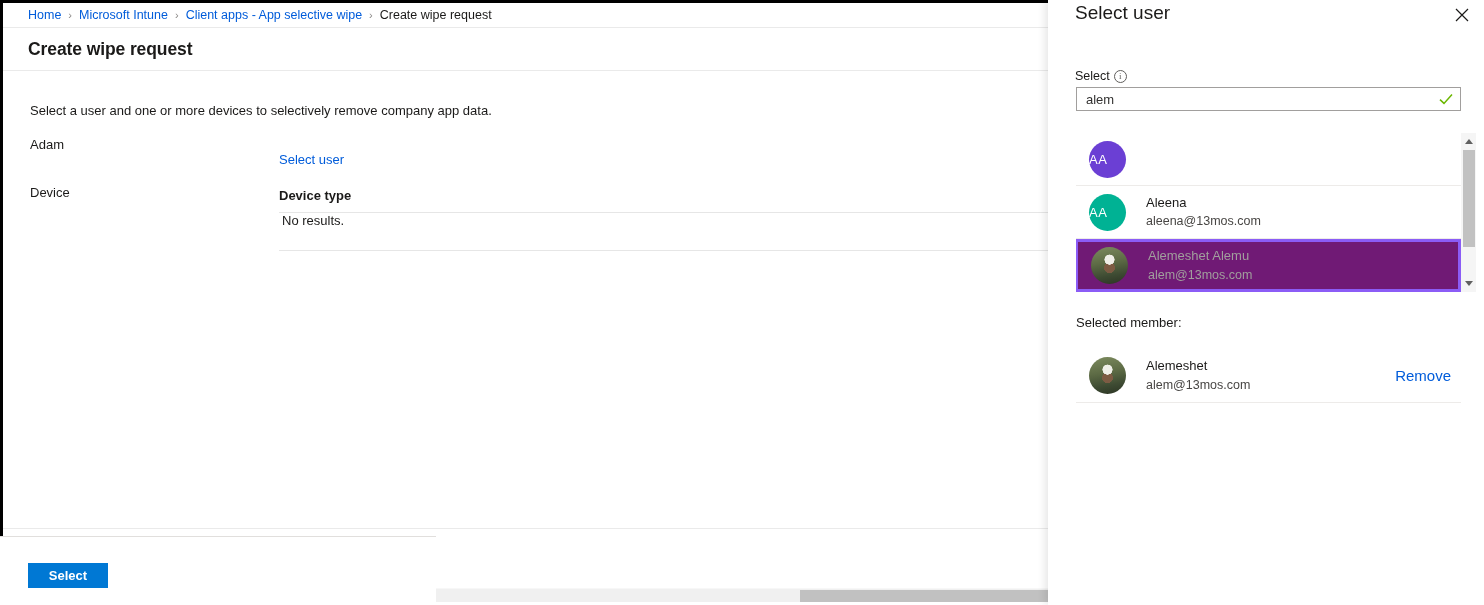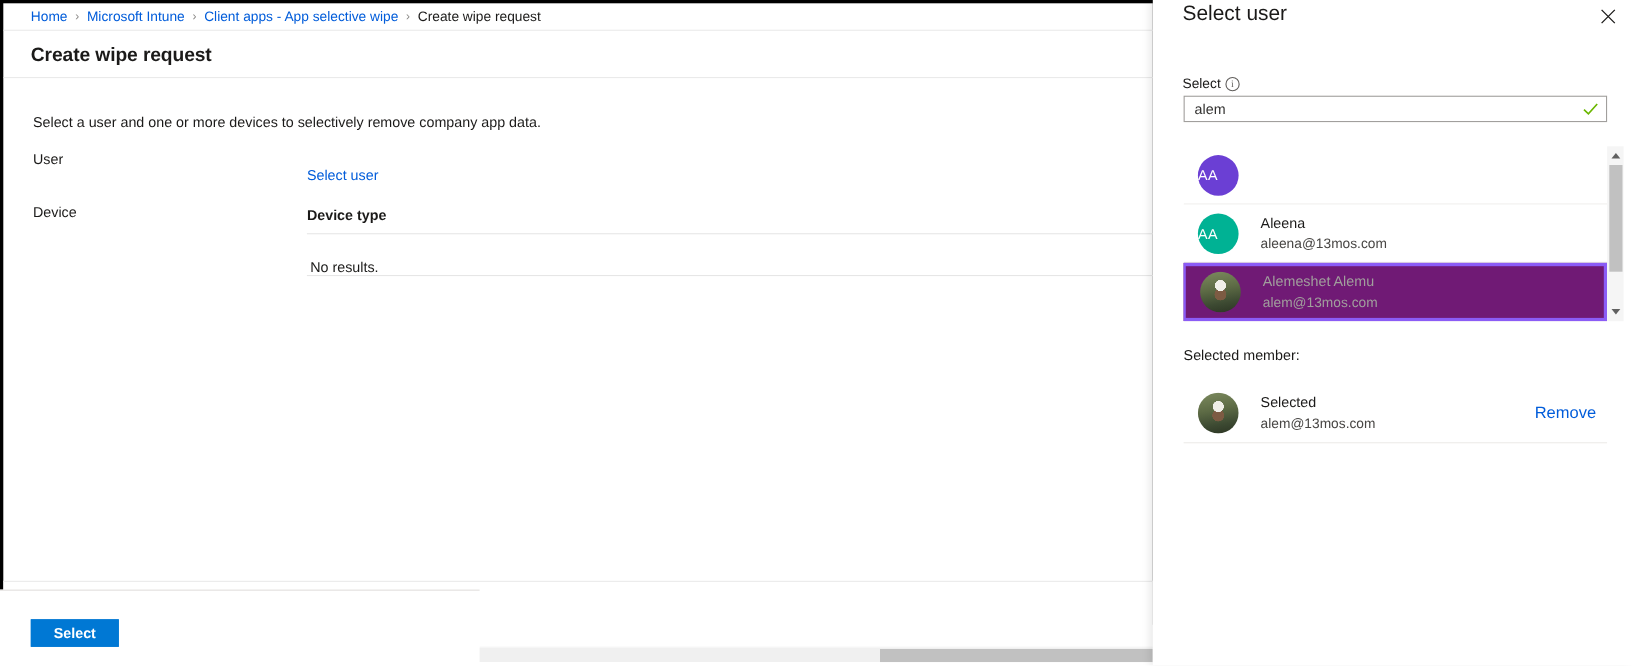--- a/index.html
+++ b/index.html
@@ -119,21 +119,21 @@
   #device-table .tbl-head .th {
     font-size: 13px;
     font-weight: bold;
     color: #1b1a19;
   }
   #device-table .th-name { width: 575px; padding-left: 31px; }
   #device-table .th-type { width: 200px; }
   #device-table .tbl-row {
     height: 38px;
     display: flex;
-    align-items: flex-end;
+    align-items: flex-start;
     border-bottom: 1px solid #e6e6e6;
     padding-left: 3px;
   }
   #device-table .no-results {
     font-size: 13px;
     color: #1b1a19;
   }
 
   
   #blade-footer {
@@ -424,21 +424,21 @@
     </div>
 
     <div id="blade-title-bar">
       <span id="blade-title">Create wipe request</span>
     </div>
 
     <div id="blade-body">
 
       <div id="intro-text">Select a user and one or more devices to selectively remove company app data.</div>
 
-      <div class="form-label" id="label-user">User</div>
+      <div class="form-label" id="label-user">Adam</div>
       <div id="select-user-link">Select user</div>
 
       <div class="form-label" id="label-device">Device</div>
 
       <div id="device-table">
         <div class="tbl-head">
           <div class="th th-type">Device type</div>
         </div>
         <div class="tbl-row">
           <span class="no-results">No results.</span>
@@ -518,21 +518,21 @@
     <div class="v-arrow up"></div>
     <div class="v-thumb"></div>
     <div class="v-arrow down"></div>
   </div>
 
   <div id="selected-member-label">Selected member:</div>
 
   <div id="selected-member-row">
     <div class="avatar avatar-photo"></div>
     <div class="names">
-      <div class="nm">Selected</div>
+      <div class="nm">Alemeshet</div>
       <div class="em">alem@13mos.com</div>
     </div>
     <span id="remove-link">Remove</span>
   </div>
 
   <div id="panel-footer">
     <button id="select-confirm-button">Select</button>
   </div>
 
 </div>

